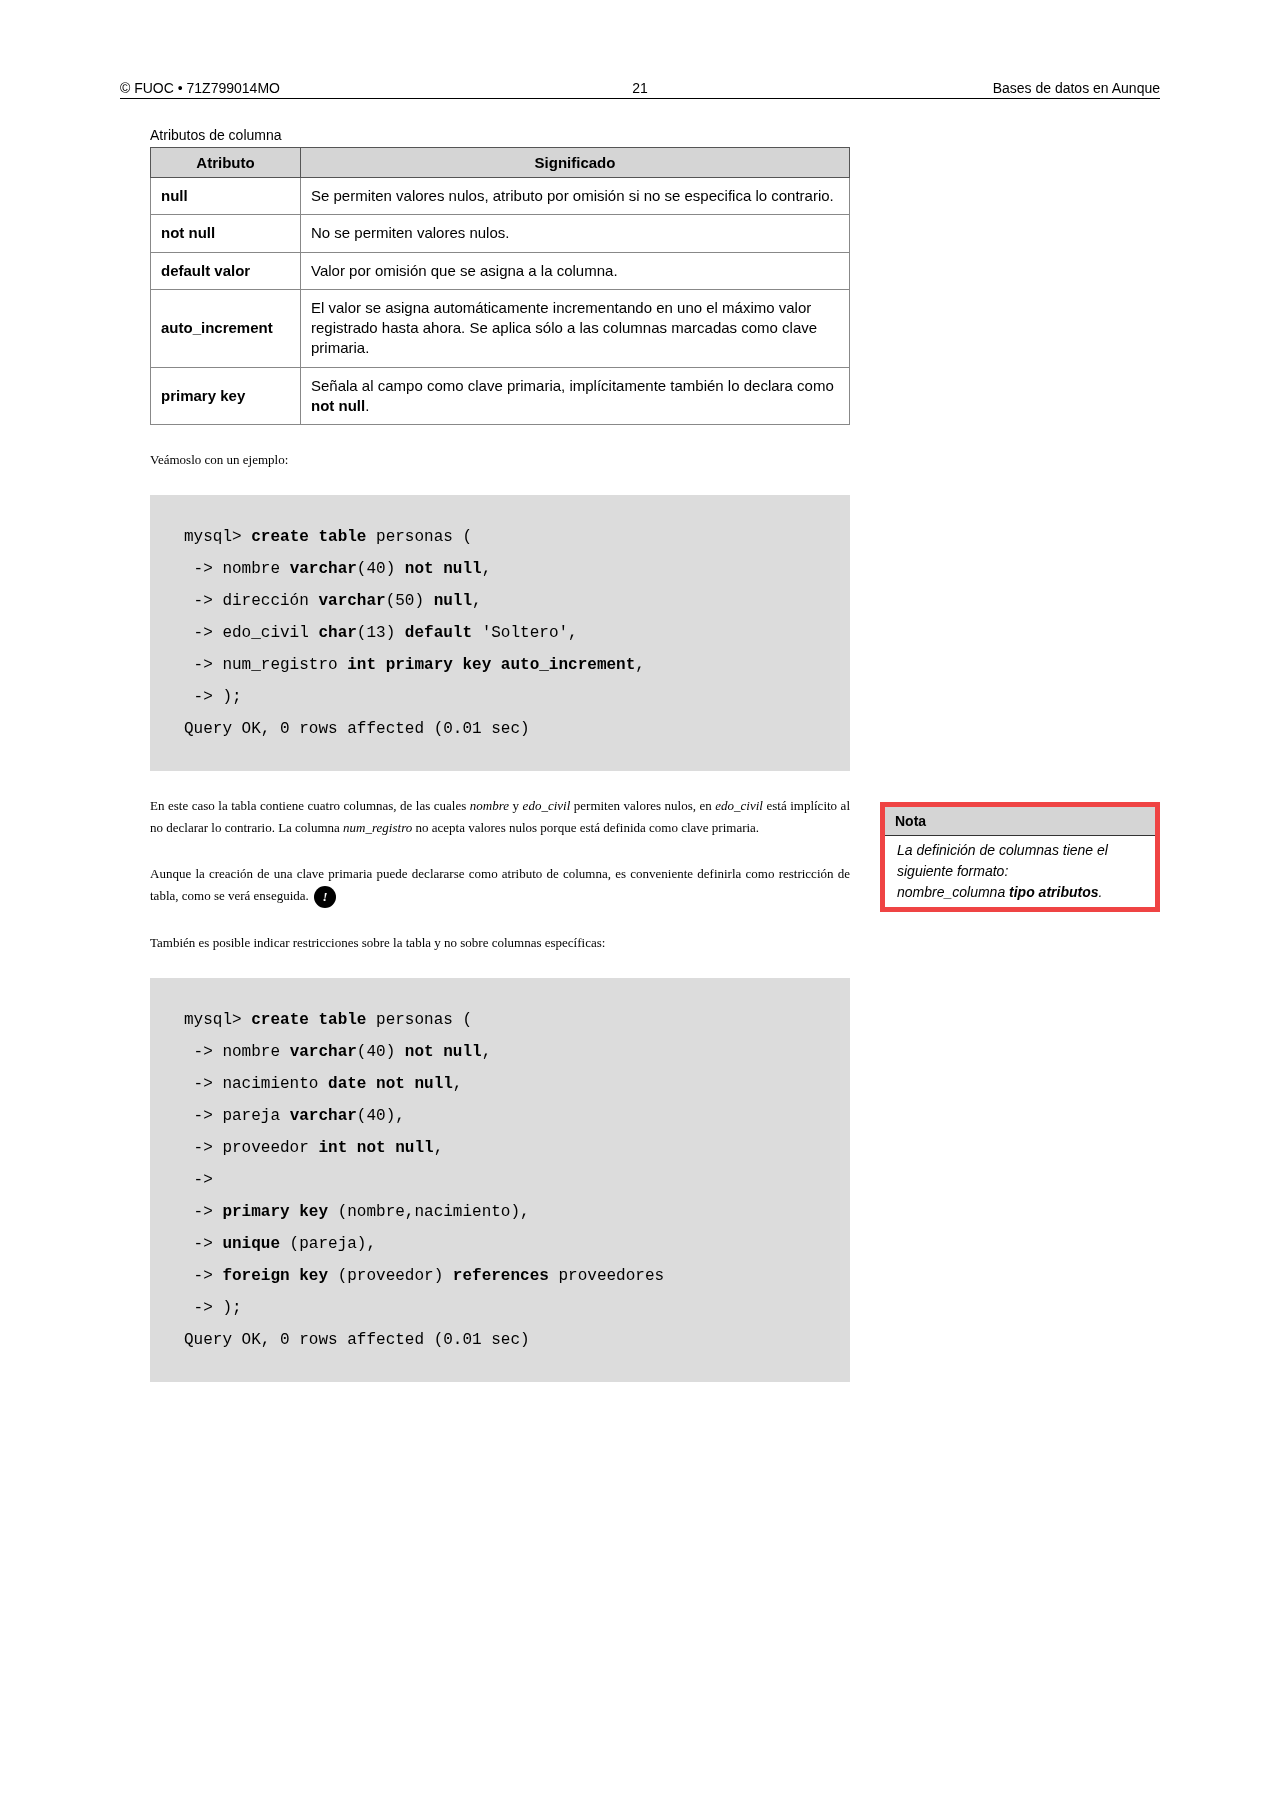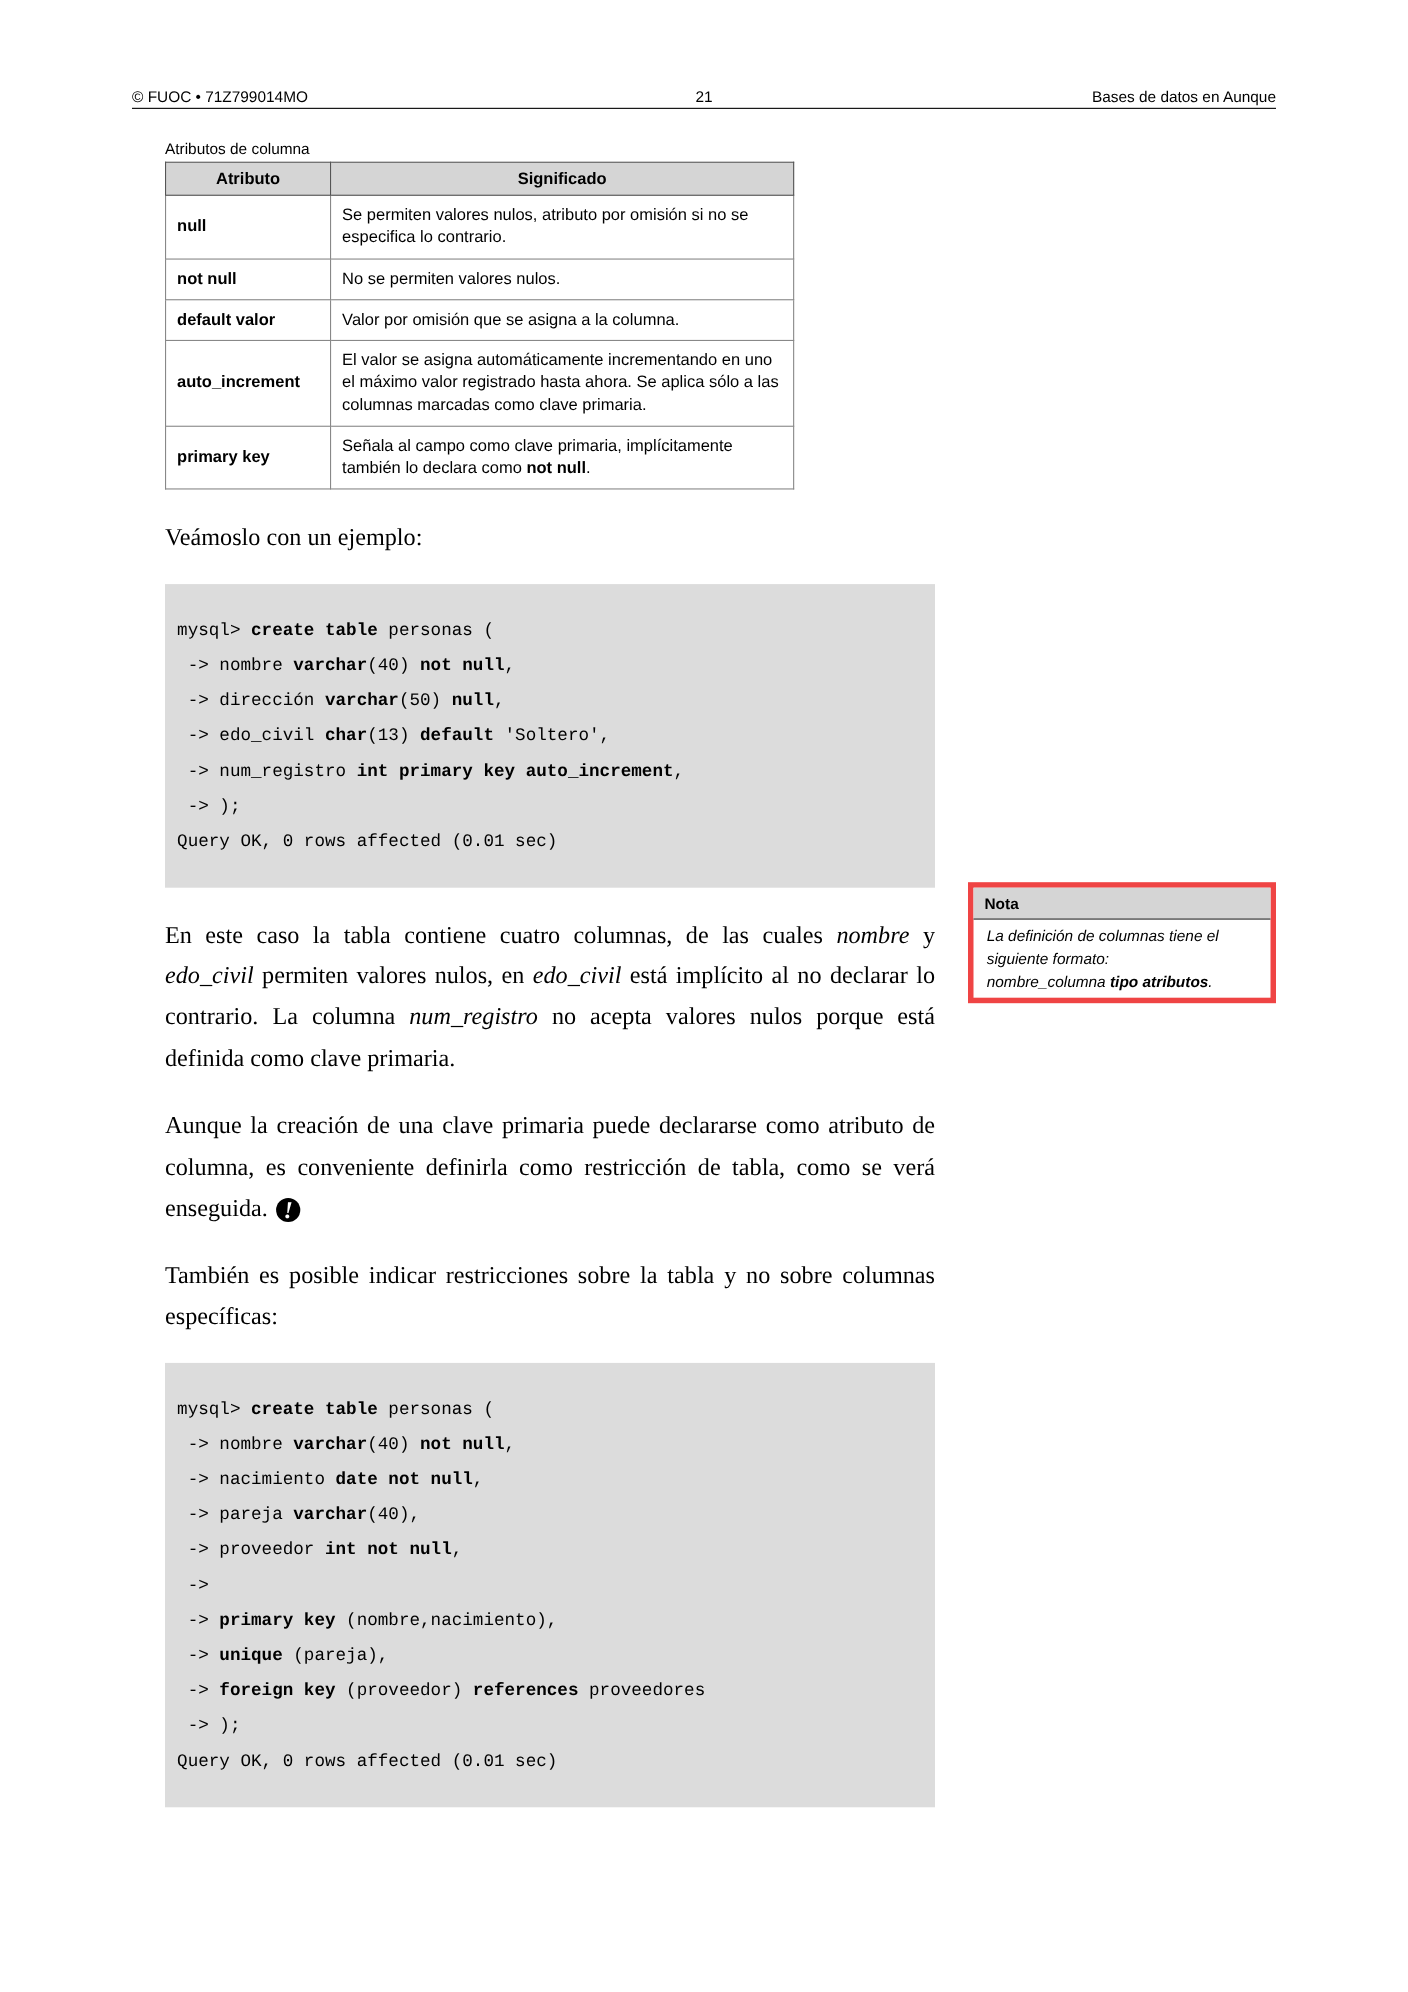--- a/index.html
+++ b/index.html
@@ -31,49 +31,49 @@
       justify-content: flex-end;
     }
     .main-col { width: 700px; }
     .side-col { width: 280px; padding-top: 675px; }
     .table-caption {
       font-family: Arial, Helvetica, sans-serif;
       font-size: 14px;
       margin-bottom: 4px;
     }
     table.attr {
-      width: 572px;
+      width: 700px;
       border-collapse: collapse;
       font-family: Arial, Helvetica, sans-serif;
       font-size: 15px;
     }
     table.attr th {
       background: #d5d5d5;
       border: 1px solid #555;
       padding: 6px 10px;
       font-weight: bold;
       text-align: center;
     }
     table.attr td {
       border: 1px solid #888;
       padding: 8px 10px;
       vertical-align: middle;
       line-height: 1.35;
     }
     table.attr td.attr-name { font-weight: bold; white-space: nowrap; width: 150px; }
     .para {
-      font-size: 22px;
+      font-size: 13px;
       line-height: 1.7;
       margin: 24px 0;
       text-align: justify;
     }
     .para .italic { font-style: italic; }
     .code-block {
       background: #dcdcdc;
-      padding: 26px 11px;
+      padding: 26px 34px;
       font-family: "Courier New", Courier, monospace;
       font-size: 16px;
       line-height: 2;
       margin: 22px 0;
       white-space: pre;
     }
     .code-block b { font-weight: bold; }
     .note-box {
       border: 5px solid #ef4444;
       font-family: Arial, Helvetica, sans-serif;

